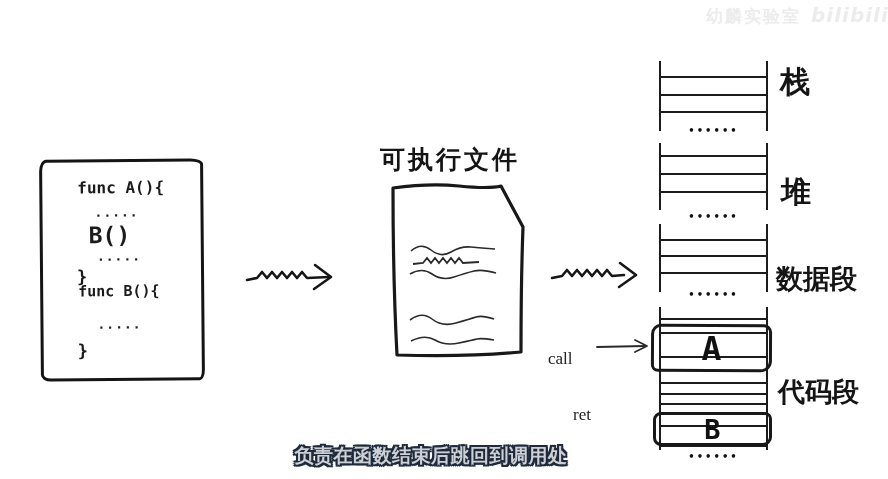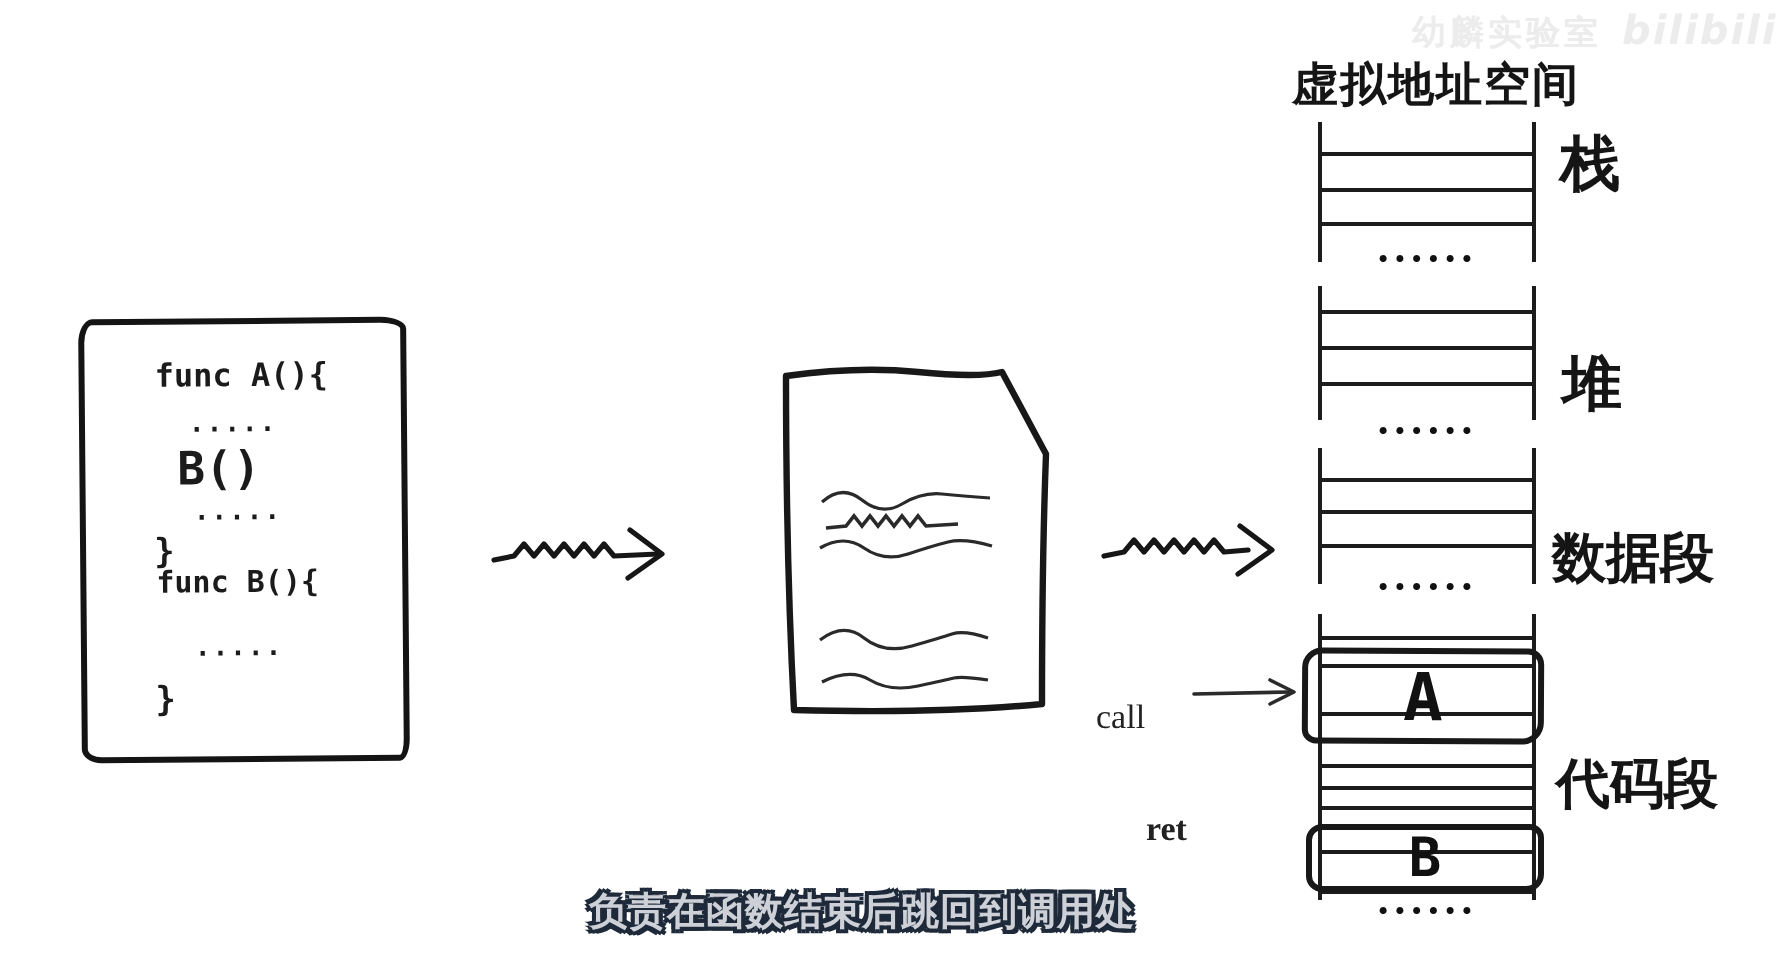--- a/index.html
+++ b/index.html
@@ -69,21 +69,21 @@
     background:transparent; display:flex; align-items:center; justify-content:center;
     font-family:"DejaVu Sans Mono", monospace; font-weight:bold; color:#111; }
   .blk-a { left:651px; top:324px; width:121px; height:48px; font-size:33px;
     border-radius:10px 8px 11px 7px; transform:rotate(0.3deg); }
   .blk-b { left:653px; top:412px; width:119px; height:34px; font-size:27px;
     border-radius:8px 7px 9px 8px; }
 
   
   .anno { font-family:"Liberation Serif", serif; color:#222; font-size:17px; }
   .anno-call { left:548px; top:349px; }
-  .anno-ret  { left:573px; top:405px;font-weight:bold; }
+  .anno-ret  { left:573px; top:405px; }
 
   
   .subtitle { left:0; right:26px; top:443px; text-align:center;
     font-size:19px; font-weight:bold; letter-spacing:0.5px;
     font-family:"DejaVu Sans", sans-serif; color:#cdd0d6;
     text-shadow:-2px -2px 0 #1e2a3a, 2px -2px 0 #1e2a3a, -2px 2px 0 #1e2a3a,
       2px 2px 0 #1e2a3a, 0 -2px 0 #1e2a3a, 0 2px 0 #1e2a3a,
       -2px 0 0 #1e2a3a, 2px 0 0 #1e2a3a; }
 
   svg { display:block; }
@@ -103,30 +103,30 @@
     <div class="code-line cl-0">func A(){</div>
     <div class="code-line cl-1">·····</div>
     <div class="code-line cl-2">B()</div>
     <div class="code-line cl-3">·····</div>
     <div class="code-line cl-4">}</div>
     <div class="code-line cl-5">func B(){</div>
     <div class="code-line cl-6">·····</div>
     <div class="code-line cl-7">}</div>
   </div>
 
+  <div class="abs exe-label">可执行文件</div>
   <svg class="abs doc-svg" width="140" height="182" viewBox="0 0 140 182">
     <path d="M4,8 Q40,3 70,6 T112,6 L134,47 Q132,100 132,172 Q80,177 8,175 Q4,100 4,8 Z" fill="none" stroke="#181818" stroke-width="3.2" stroke-linejoin="round"></path>
     <path d="M22,71 q10,-9 20,-1 t20,2 t20,-5 t24,2" fill="none" stroke="#2a2a2a" stroke-width="1.6"></path>
     <path d="M24,84 l10,-1 l4,-5 l4,5 l4,-5 l4,5 l4,-5 l4,5 l4,-5 l4,5 l4,-5 l4,5 l16,-1" fill="none" stroke="#2a2a2a" stroke-width="1.8"></path>
     <path d="M21,94 q12,-7 22,0 t22,3 t20,-6 t22,2" fill="none" stroke="#2a2a2a" stroke-width="1.6"></path>
     <path d="M21,140 q12,-9 22,-1 t24,4 t20,-6 t18,2" fill="none" stroke="#2a2a2a" stroke-width="1.6"></path>
     <path d="M22,161 q14,-7 24,-1 t24,3 t18,-4 t17,1" fill="none" stroke="#2a2a2a" stroke-width="1.6"></path>
   </svg>
 
-  <div class="abs cjk vas-title">虚拟地址空间</div>
 
   <div class="seg seg-stack">
     <div class="rung" style="top:15px"></div>
     <div class="rung" style="top:33px"></div>
     <div class="rung" style="top:50px"></div>
   </div>
   <div class="seg seg-heap">
     <div class="rung" style="top:12px"></div>
     <div class="rung" style="top:30px"></div>
     <div class="rung" style="top:48px"></div>

